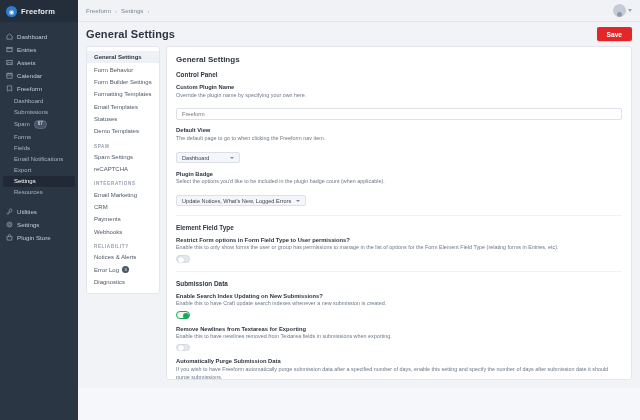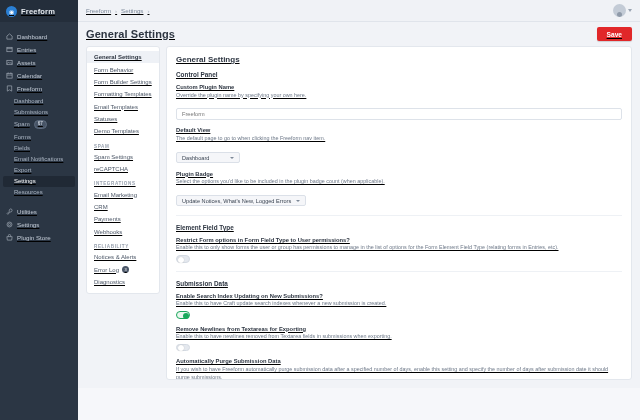--- a/index.html
+++ b/index.html
@@ -2,21 +2,21 @@
 <html><head>
 <meta charset="utf-8">
 <style>
   * { box-sizing: border-box; margin: 0; padding: 0; }
   html, body {
     width: 640px; height: 420px;
     font-family: "Liberation Sans", sans-serif;
     background: #f6f7fa;
     overflow: hidden;
   }
-  .app { display: flex; width: 640px; height: 420px; text-decoration: underline; }
+  .app { display: flex; width: 640px; height: 420px; }
 
   
   .gsidebar {
     width: 78px; flex: 0 0 78px; height: 420px;
     background: #2b3644;
     display: flex; flex-direction: column;
     overflow: hidden;
   }
   .gs-brand {
     display: flex; align-items: center; gap: 4px;

